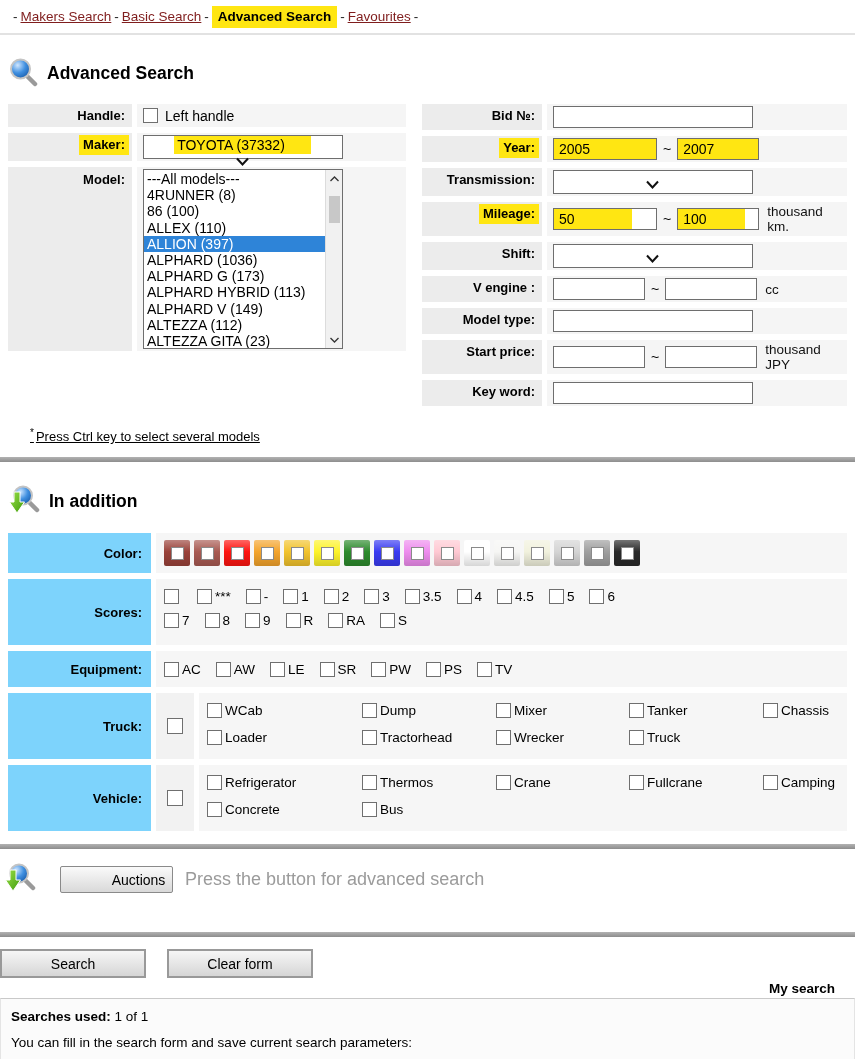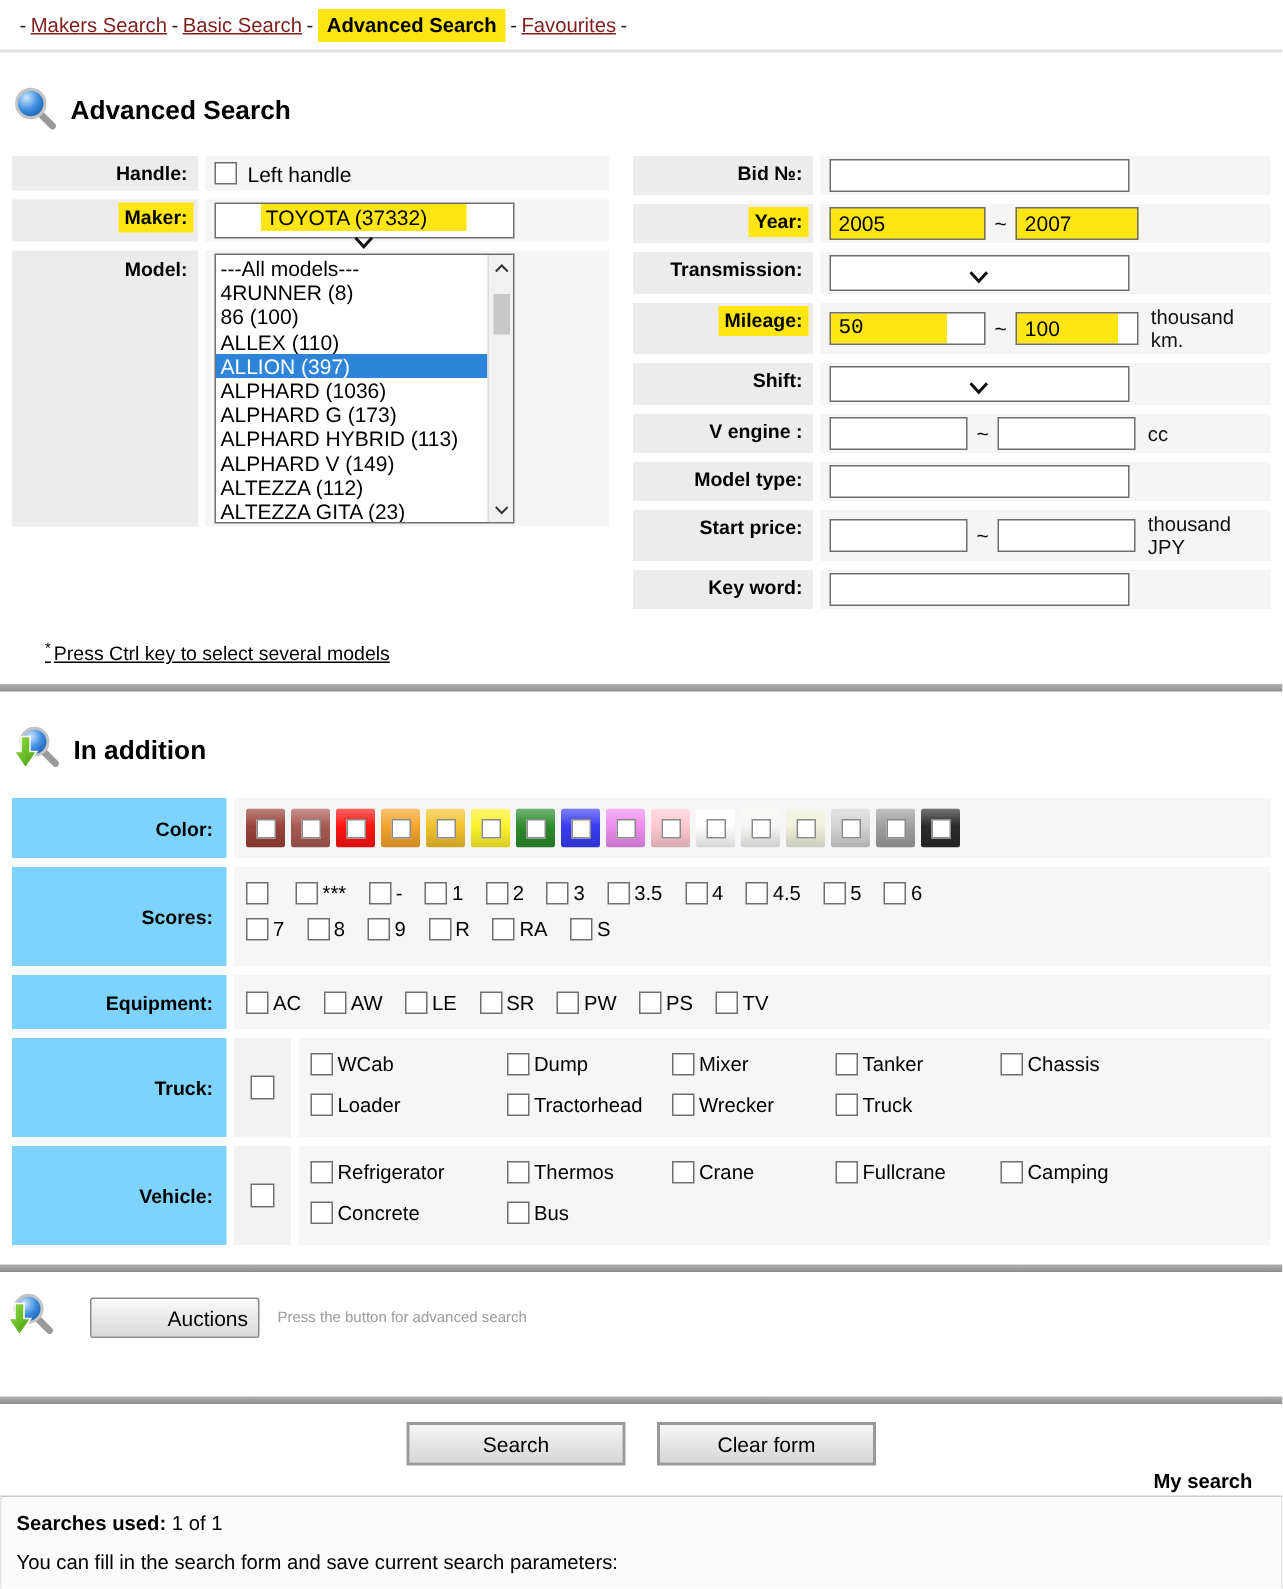--- a/index.html
+++ b/index.html
@@ -48,21 +48,21 @@
   .unit { margin-left: 8px; font-size: 13.5px; color: #111; }
   .selectbox {
     width: 200px; height: 24px; border: 1px solid #6e6e6e; background: #fff;
     display: flex; align-items: center; justify-content: space-between;
     padding: 0 5px 0 4px; cursor: default; font-size: 14px; flex-direction: column;
   }
   .selectbox .sel-val.hl-text { background: #ffe612; padding: 1px 26px 1px 3px; }
   .hl { background: #ffe612; padding: 2px 4px 3px 4px; display: inline-block; }
   .lbl-cell .hl { margin: -2px -4px -3px 0; }
   input.hl-full { background: #ffe612; }
-  input.hl-part  { background: linear-gradient(90deg, #ffe612 0 76%, #fff 76%); font-family: Liberation Mono, monospace; }
+  input.hl-part  { background: linear-gradient(90deg, #ffe612 0 76%, #fff 76%); }
   input.hl-part2 { background: linear-gradient(90deg, #ffe612 0 84%, #fff 84%); }
   
   .listbox {
     width: 200px; height: 180px; border: 1px solid #6e6e6e; background: #fff;
     display: flex; overflow: hidden;
   }
   .list-items { flex: 1; padding-top: 1px; }
   .list-item {
     font-size: 14px; height: 16.2px; line-height: 16px;
     padding-left: 3px; white-space: nowrap; overflow: hidden; cursor: default;
@@ -95,32 +95,32 @@
   .swatch {
     width: 26px; height: 26px; border-radius: 2px; background: var(--sw, #fff);
     background-image: linear-gradient(rgba(255,255,255,.35), rgba(255,255,255,0) 45%, rgba(0,0,0,.16));
     display: inline-flex; align-items: center; justify-content: center; cursor: pointer;
   }
   .swatch .cb { width: 13px; height: 13px; border-color: #8a8a8a; }
   .check-line { display: flex; align-items: center; gap: 15px; flex-wrap: wrap; }
   .check-line + .check-line { margin-top: 9px; }
   .check-item { display: inline-flex; align-items: center; gap: 3px; }
   .check-item .cb-label { font-size: 13.5px; }
-  .grid5 { display: grid; grid-template-columns: 131px 110px 109px 110px auto; row-gap: 12px; }
+  .grid5 { display: grid; grid-template-columns: 131px 110px 109px 110px auto; row-gap: 12px; gap: 24px; }
   .grid5 + .grid5 { margin-top: 12px; }
   
   .auctions { display: flex; align-items: center; gap: 8px; padding: 13px 8px 14px 4px; }
   .btn {
     border: 1px solid #8a8a8a; background: linear-gradient(#fafafa, #d9d9d9);
     font: 14px "Liberation Sans", sans-serif; color: #000; cursor: pointer; border-radius: 2px;
   }
   .btn-auctions { width: 113px; height: 27px; margin-left: 16px; padding-left: 44px; }
-  .hint { color: #9b9b9b; font-size: 10px; margin-left: 4px; }
-  
-  .actions { display: flex; justify-content: center; gap: 21px; margin-top: 12px; }
+  .hint { color: #9b9b9b; font-size: 18px; margin-left: 4px; }
+  
+  .actions { display: flex; justify-content: flex-start; gap: 21px; margin-top: 12px; }
   .btn-big { width: 146px; height: 29px; border: 2px solid #999; border-radius: 0;
     background: linear-gradient(#f6f6f6, #d6d6d6); }
   
   .mysearch-legend { text-align: right; font-weight: bold; font-size: 13.5px;
     padding: 3px 20px 2px 0; }
   .mysearch {
     border-top: 1px solid #c9c9c9; border-left: 1px solid #e4e4e4; border-right: 1px solid #e4e4e4;
     background: #fbfbfb; padding: 10px 10px 0 10px; height: 148px;
   }
   .ms-line { margin-bottom: 11px; font-size: 13.5px; }

